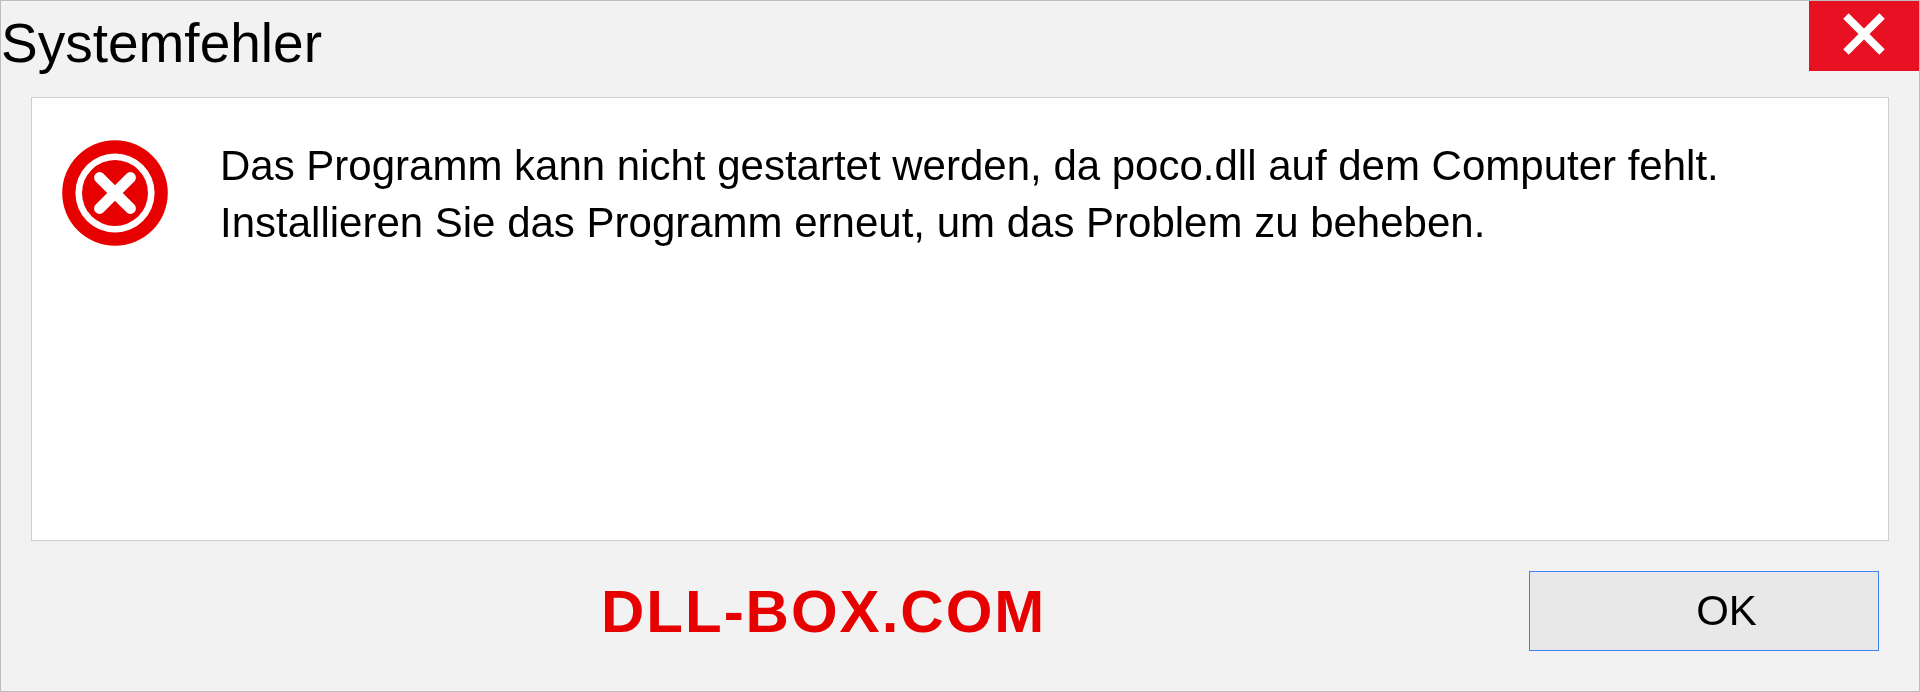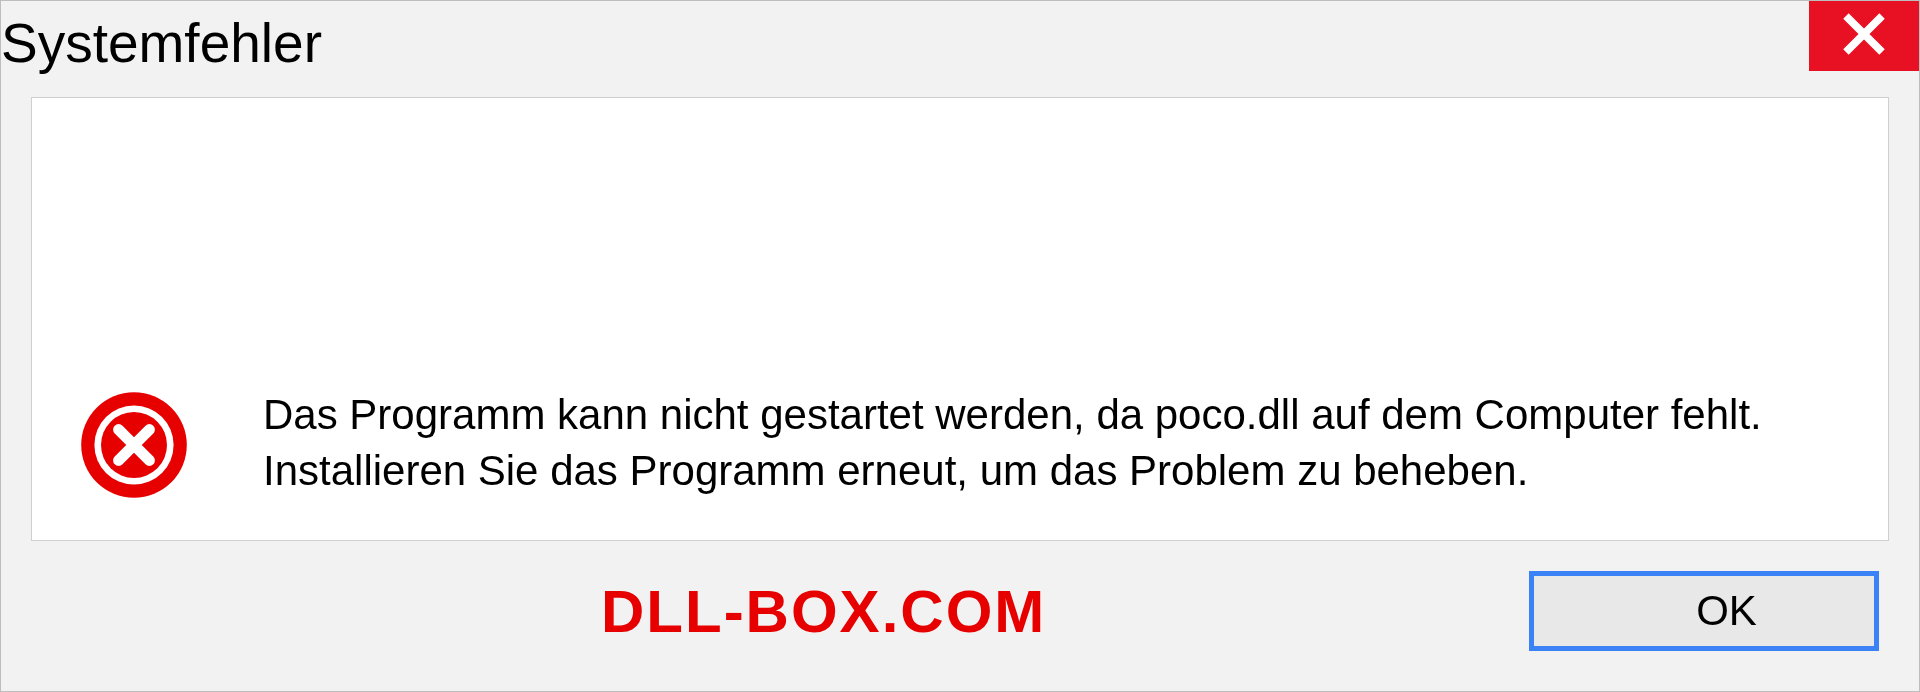--- a/index.html
+++ b/index.html
@@ -51,23 +51,23 @@
     .close-btn svg {
       width: 46px;
       height: 46px;
     }
     .content-panel {
       margin: 6px 30px 20px 30px;
       background: #ffffff;
       border: 1px solid #cfcfcf;
       flex: 1;
       display: flex;
-      align-items: flex-end;
-      padding: 40px 47px;
-      gap: 74px;
+      align-items: flex-start;
+      padding: 40px 28px;
+      gap: 50px;
     }
     .error-icon {
       flex-shrink: 0;
       width: 110px;
       height: 110px;
     }
     .message-text {
       font-size: 42px;
       line-height: 1.35;
       color: #000;
@@ -87,21 +87,21 @@
       color: #e60000;
       letter-spacing: 2px;
       font-family: Arial, sans-serif;
       margin-right: auto;
       margin-left: 560px;
     }
     .ok-button {
       width: 350px;
       height: 80px;
       background: #e8e8e8;
-      border: 5px solid #3b82f6;
+      border: 1px solid #3b82f6;
       font-size: 42px;
       color: #000;
       display: flex;
       align-items: center;
       justify-content: center;
       cursor: pointer;
       font-family: inherit;
       padding-left: 45px;
     }
   </style>

